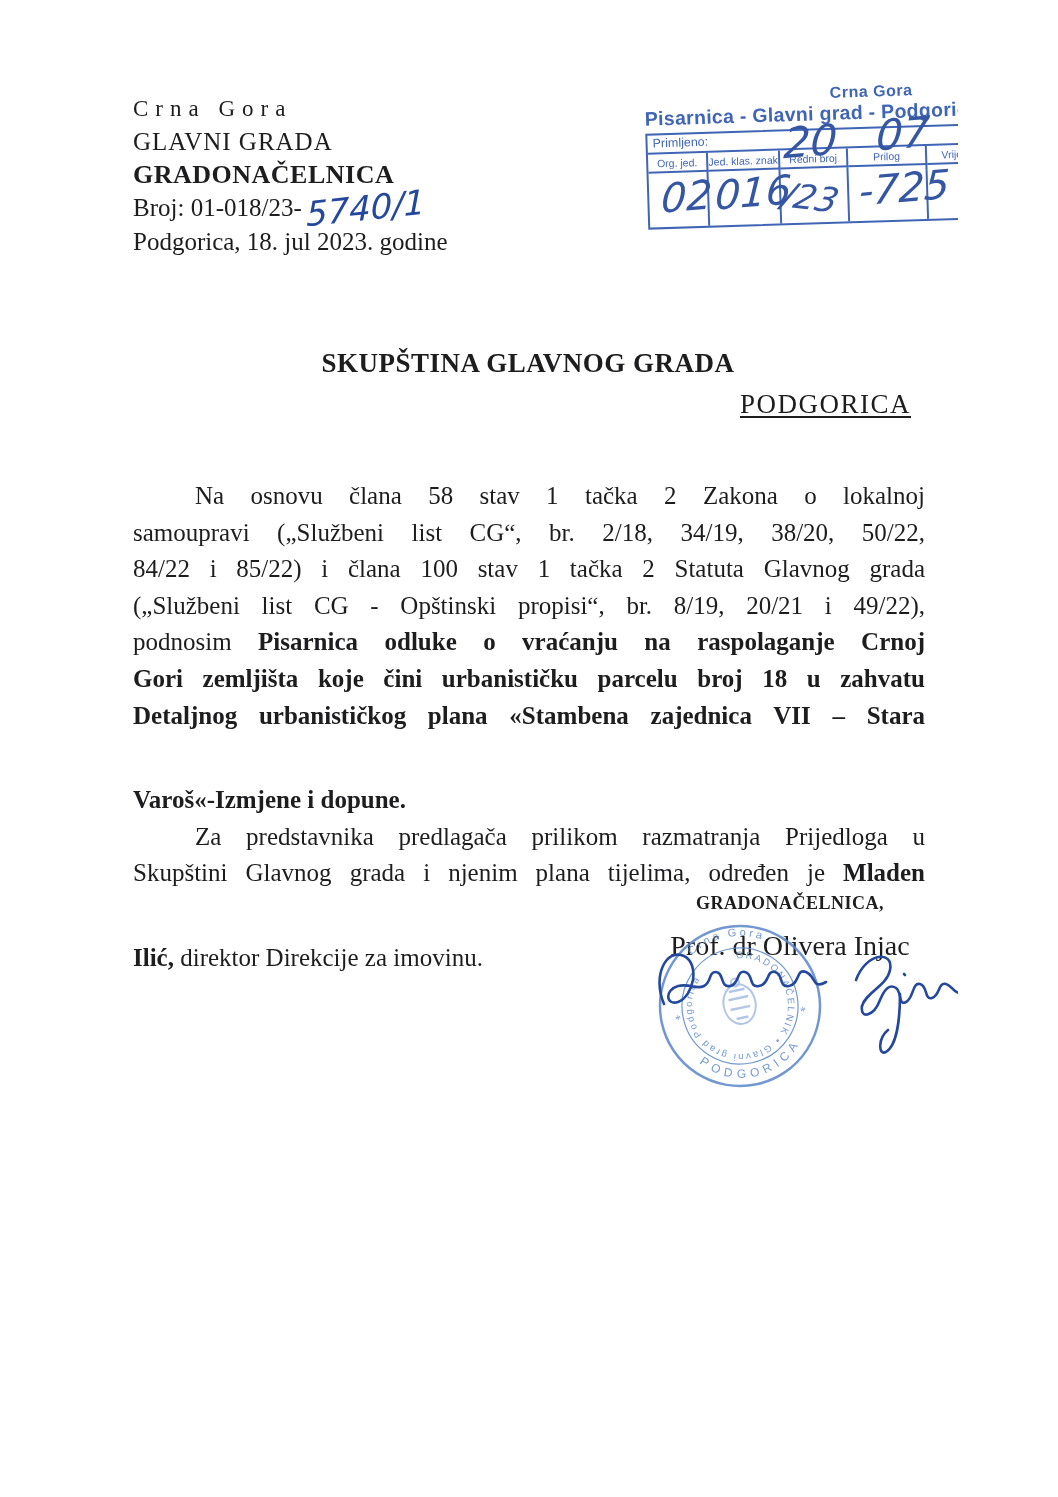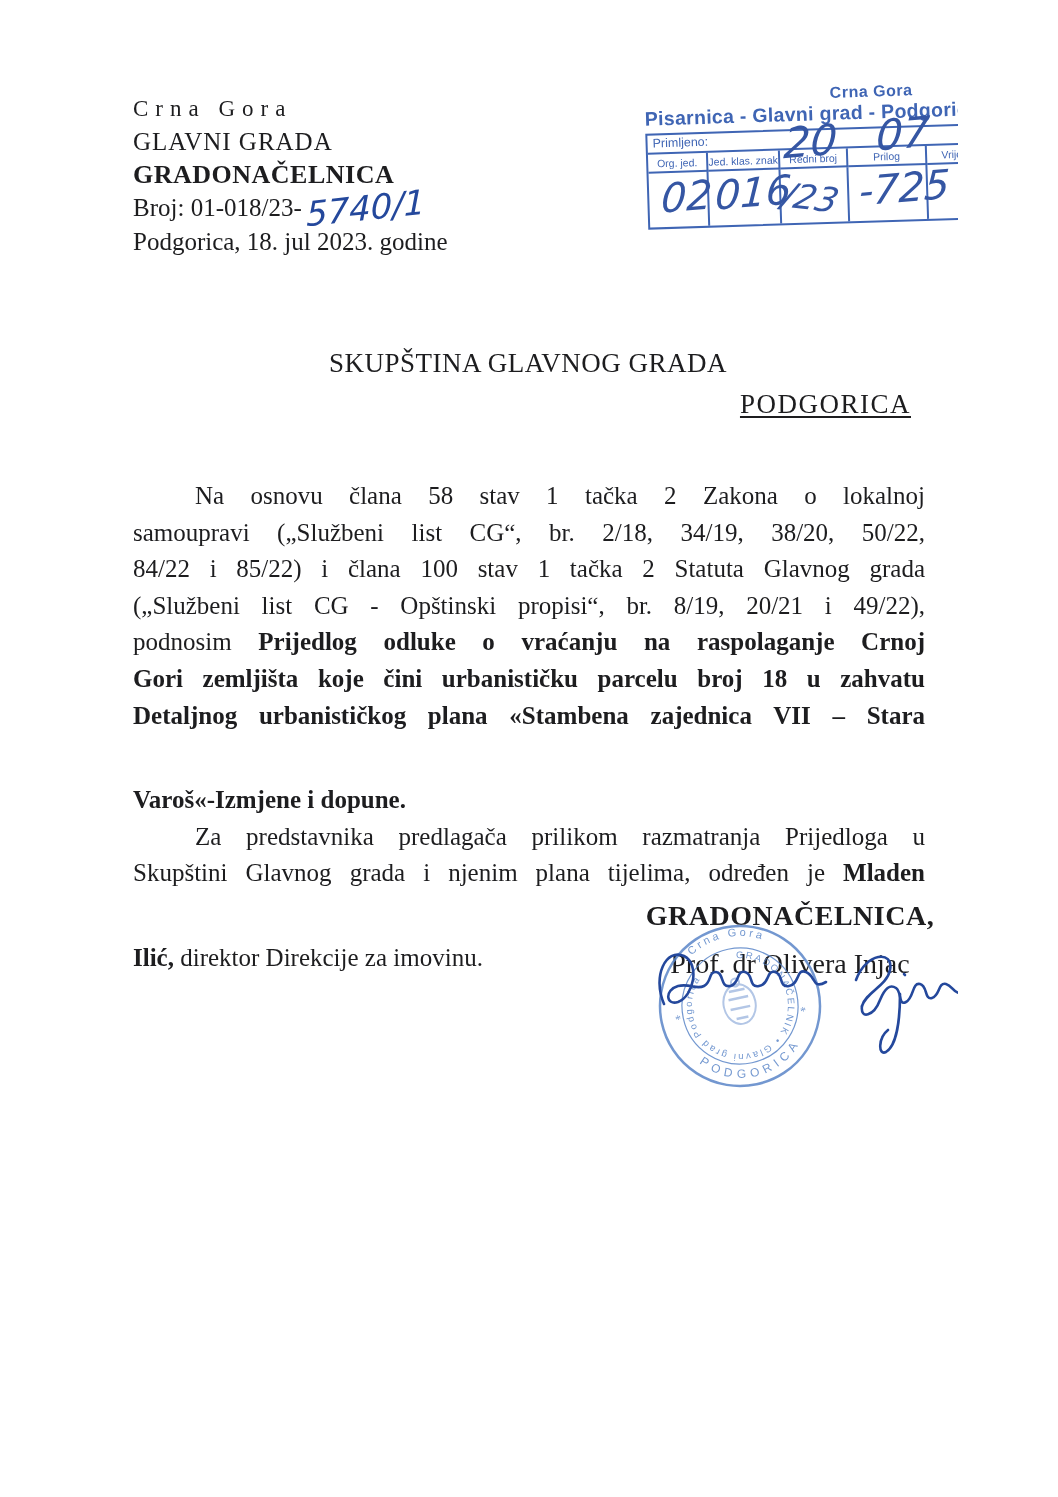--- a/index.html
+++ b/index.html
@@ -111,21 +111,21 @@
 
   
   .title-block {
     position: absolute;
     left: 133px;
     top: 348px;
     width: 790px;
   }
   .title-line1 {
     text-align: center;
-    font-weight: normal;
+    font-weight: bold;
     font-size: 27px;
     letter-spacing: .5px;
   }
   .title-line2 {
     margin-top: 10px;
     text-align: right;
     padding-right: 12px;
     font-size: 27px;
     letter-spacing: 1.5px;
     text-decoration: underline;
@@ -150,21 +150,21 @@
   .document-body .bold { font-weight: bold; }
 
   
   .signature-block {
     position: absolute;
     left: 640px;
     top: 893px;
     width: 300px;
     text-align: center;
   }
-  .sig-title { font-weight: bold; font-size: 28px; letter-spacing: .5px; margin-top: 7px; }
+  .sig-title { font-weight: bold; font-size: 18px; letter-spacing: .5px; }
   .sig-name { font-weight: normal; font-size: 28px; margin-top: 16px; }
 
   
   .round-stamp {
     position: absolute;
     left: 650px;
     top: 916px;
     width: 180px;
     height: 180px;
     opacity: .85;
@@ -223,21 +223,21 @@
     <div class="title-line1">SKUPŠTINA GLAVNOG GRADA</div>
     <div class="title-line2">PODGORICA</div>
   </div>
 
   <div class="document-body">
       <div>
         <div class="line indent"><span>Na osnovu člana 58 stav 1 tačka 2 Zakona o lokalnoj</span></div>
         <div class="line"><span>samoupravi („Službeni list CG“, br. 2/18, 34/19, 38/20, 50/22,</span></div>
         <div class="line"><span>84/22 i 85/22) i člana 100 stav 1 tačka 2 Statuta Glavnog grada</span></div>
         <div class="line"><span>(„Službeni list CG - Opštinski propisi“, br. 8/19, 20/21 i 49/22),</span></div>
-        <div class="line"><span>podnosim </span><span class="bold">Prijedlog odluke o vraćanju na raspolaganje Crnoj</span></div>
+        <div class="line"><span>podnosim </span><span class="bold">Pisarnica odluke o vraćanju na raspolaganje Crnoj</span></div>
         <div class="line"><span class="bold">Gori zemljišta koje čini urbanističku parcelu broj 18 u zahvatu</span></div>
         <div class="line"><span class="bold">Detaljnog urbanističkog plana «Stambena zajednica VII – Stara</span></div>
         <div class="line last"><span class="bold">Varoš«-Izmjene i dopune.</span></div>
       </div>
       <div>
         <div class="line indent"><span>Za predstavnika predlagača prilikom razmatranja Prijedloga u</span></div>
         <div class="line"><span>Skupštini Glavnog grada i njenim plana tijelima, određen je </span><span class="bold">Mladen</span></div>
         <div class="line last"><span class="bold">Ilić,</span><span> direktor Direkcije za imovinu.</span></div>
       </div>
     </div>

